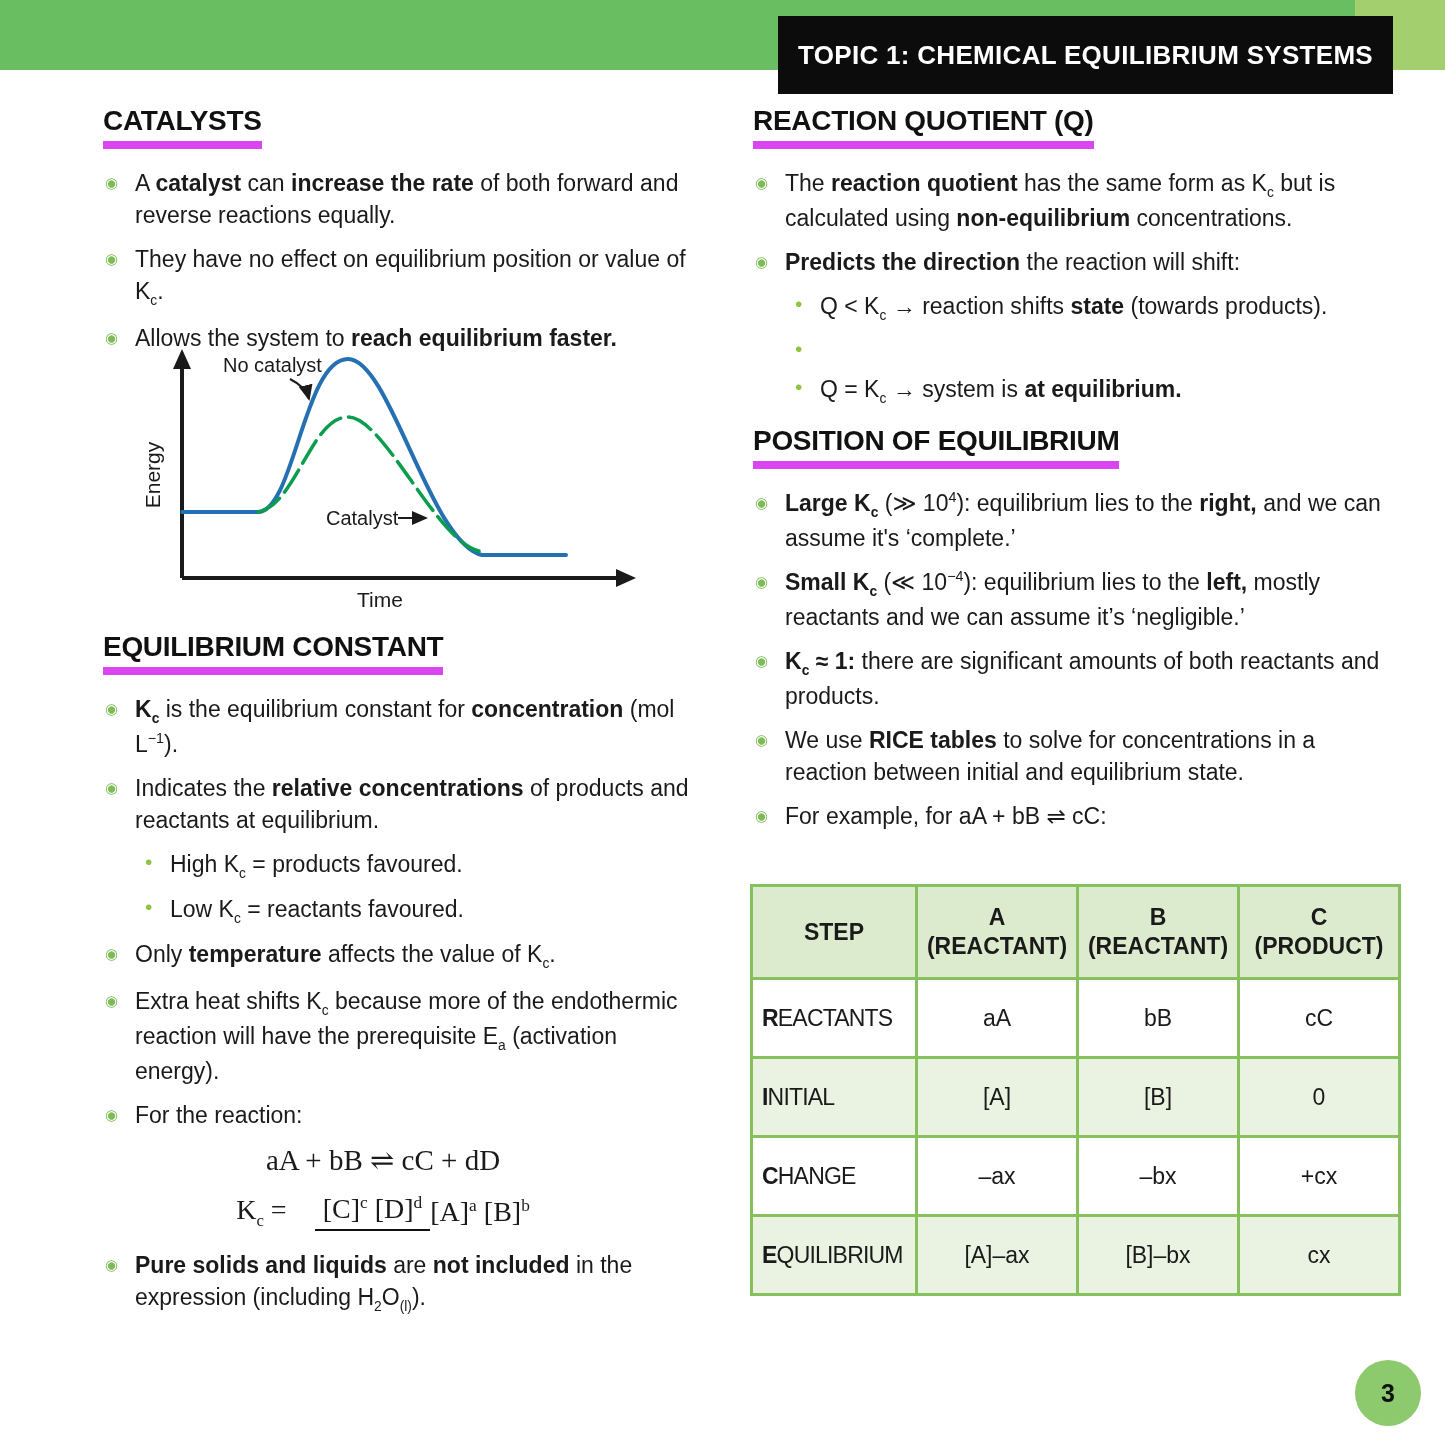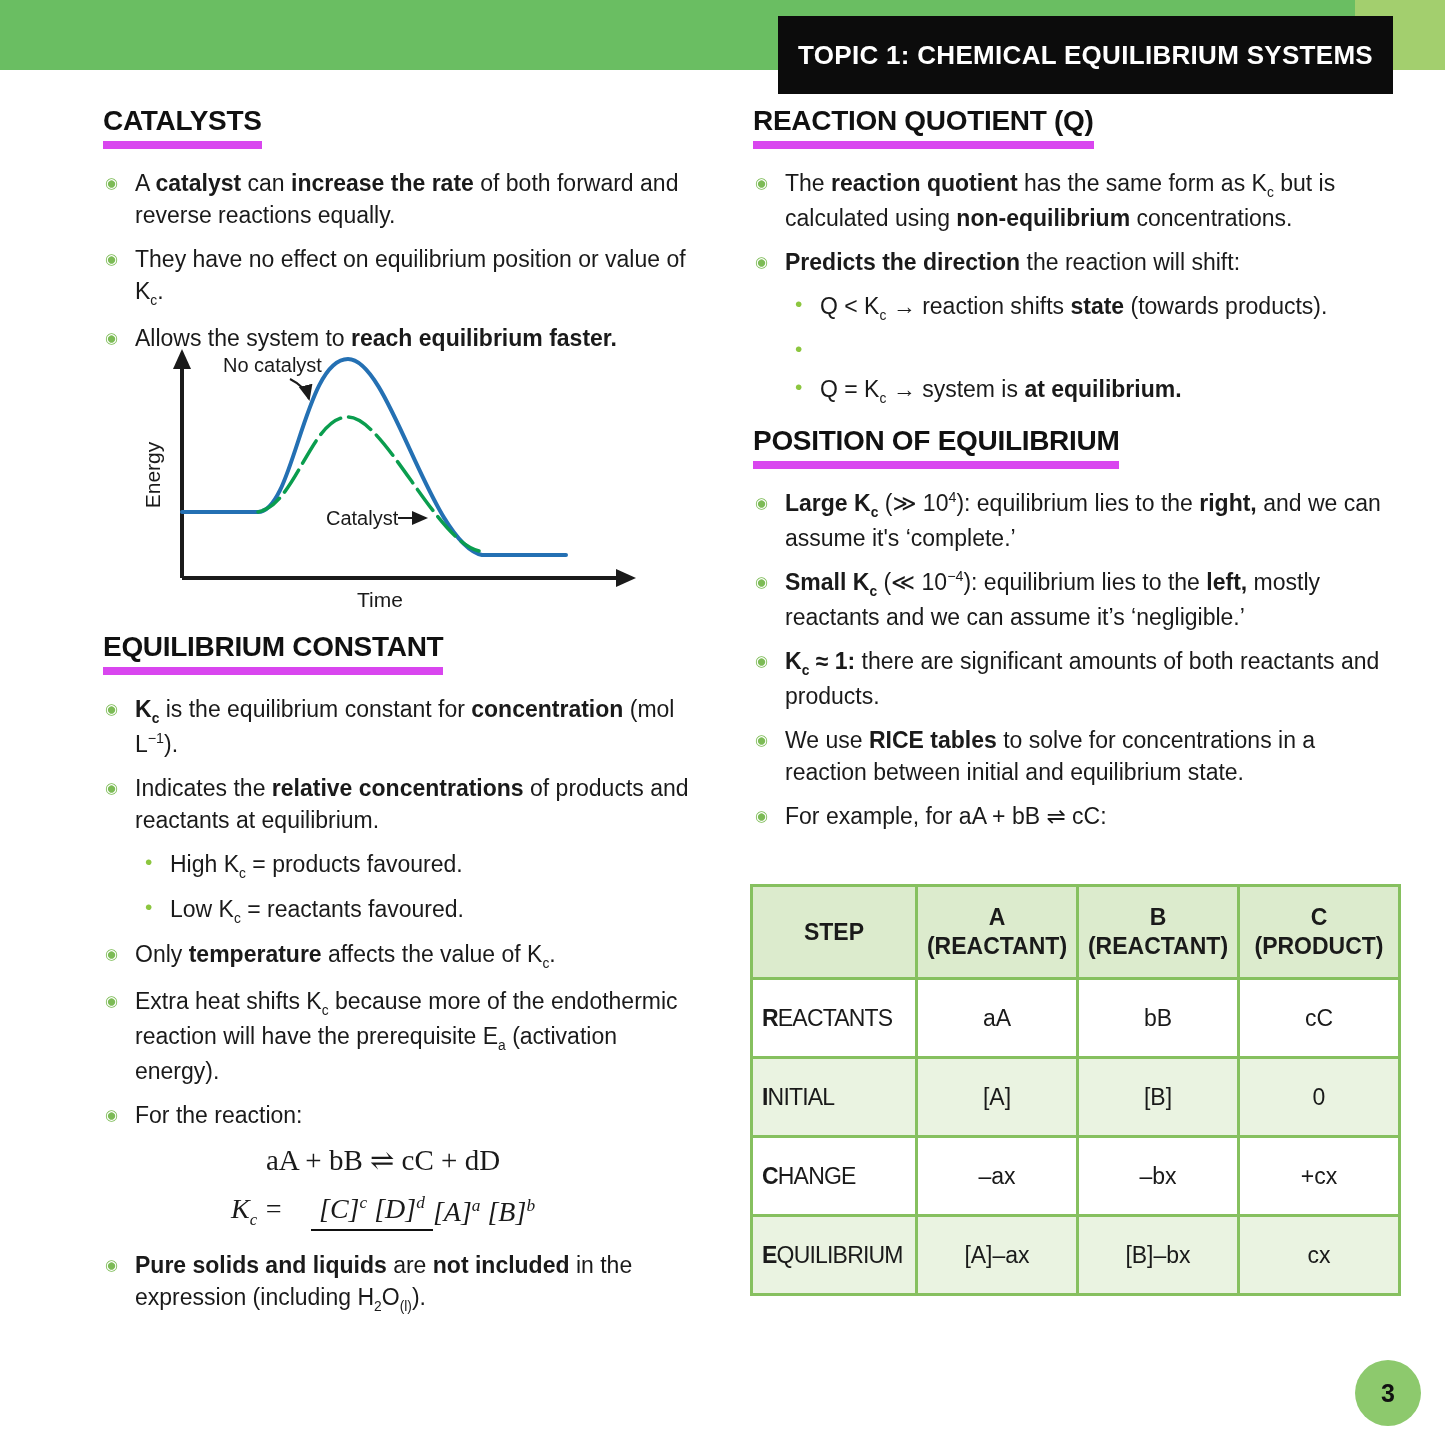--- a/index.html
+++ b/index.html
@@ -32,22 +32,22 @@
   .s-ico{flex:0 0 12px;color:#8cc63f;font-size:21px;line-height:1.35;}
   sub{font-size:.6em;}
   sup{font-size:.62em;}
   b{font-weight:bold;}
 
   
   .fig-graph{position:absolute;left:130px;top:345px;width:560px;height:278px;}
 
   
   .eqn{font-family:"Liberation Serif","DejaVu Serif",serif;font-size:29px;text-align:center;margin:2px 40px 8px 0;}
-  .frac-row{display:flex;justify-content:center;gap:28px;margin:16px 40px 18px 0;
-            font-family:"Liberation Serif","DejaVu Serif",serif;font-size:28px;font-style:italic;}
+  .frac-row{display:flex;justify-content:center;align-items:center;gap:28px;margin:16px 40px 18px 0;
+            font-family:"Liberation Serif","DejaVu Serif",serif;font-size:28px;}
   .frac{display:inline-flex;text-align:center;}
   .frac .num{border-bottom:2.5px solid #111;padding:0 8px 3px;}
   .frac .den{padding-top:3px;}
 
   
   .rice-wrap{position:absolute;left:750px;top:884px;}
   table.rice{border-collapse:collapse;table-layout:fixed;}
   .rice th,.rice td{border:3px solid #86c05f;text-align:center;vertical-align:middle;}
   .rice th{background:#dcebcd;font-size:23px;font-weight:bold;height:88px;line-height:1.25;}
   .rice td{font-size:23px;height:74px;}

